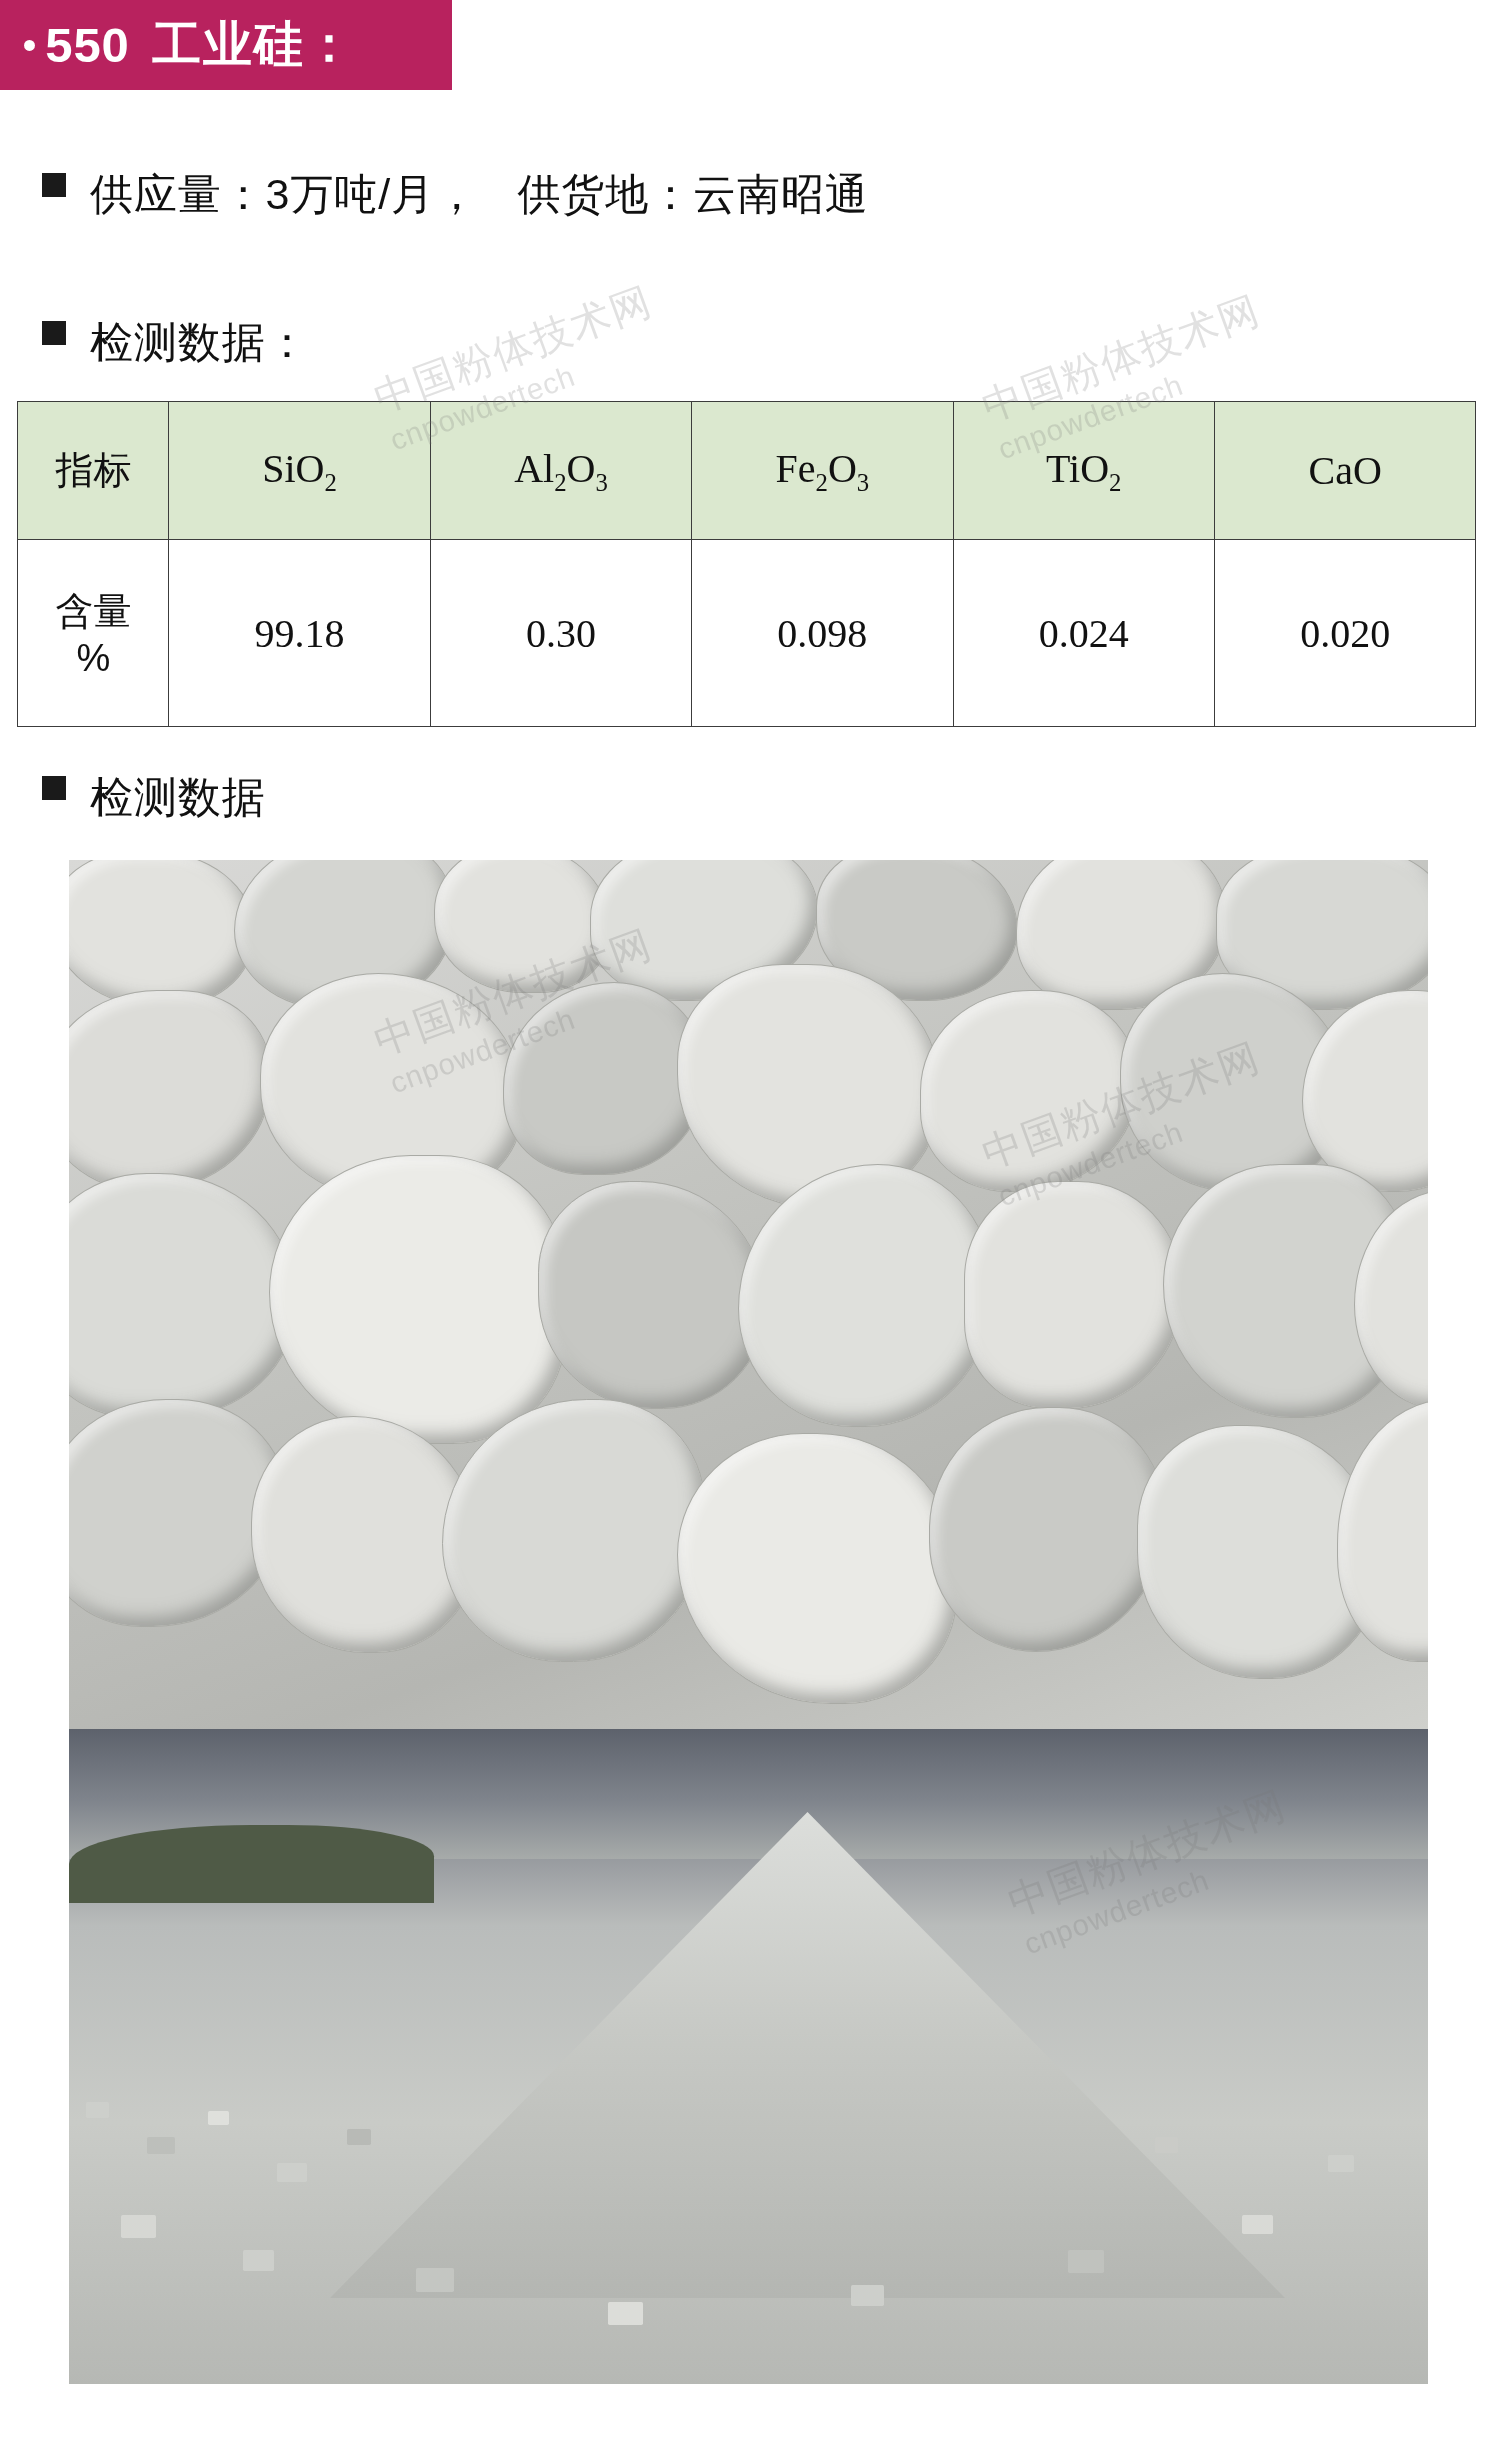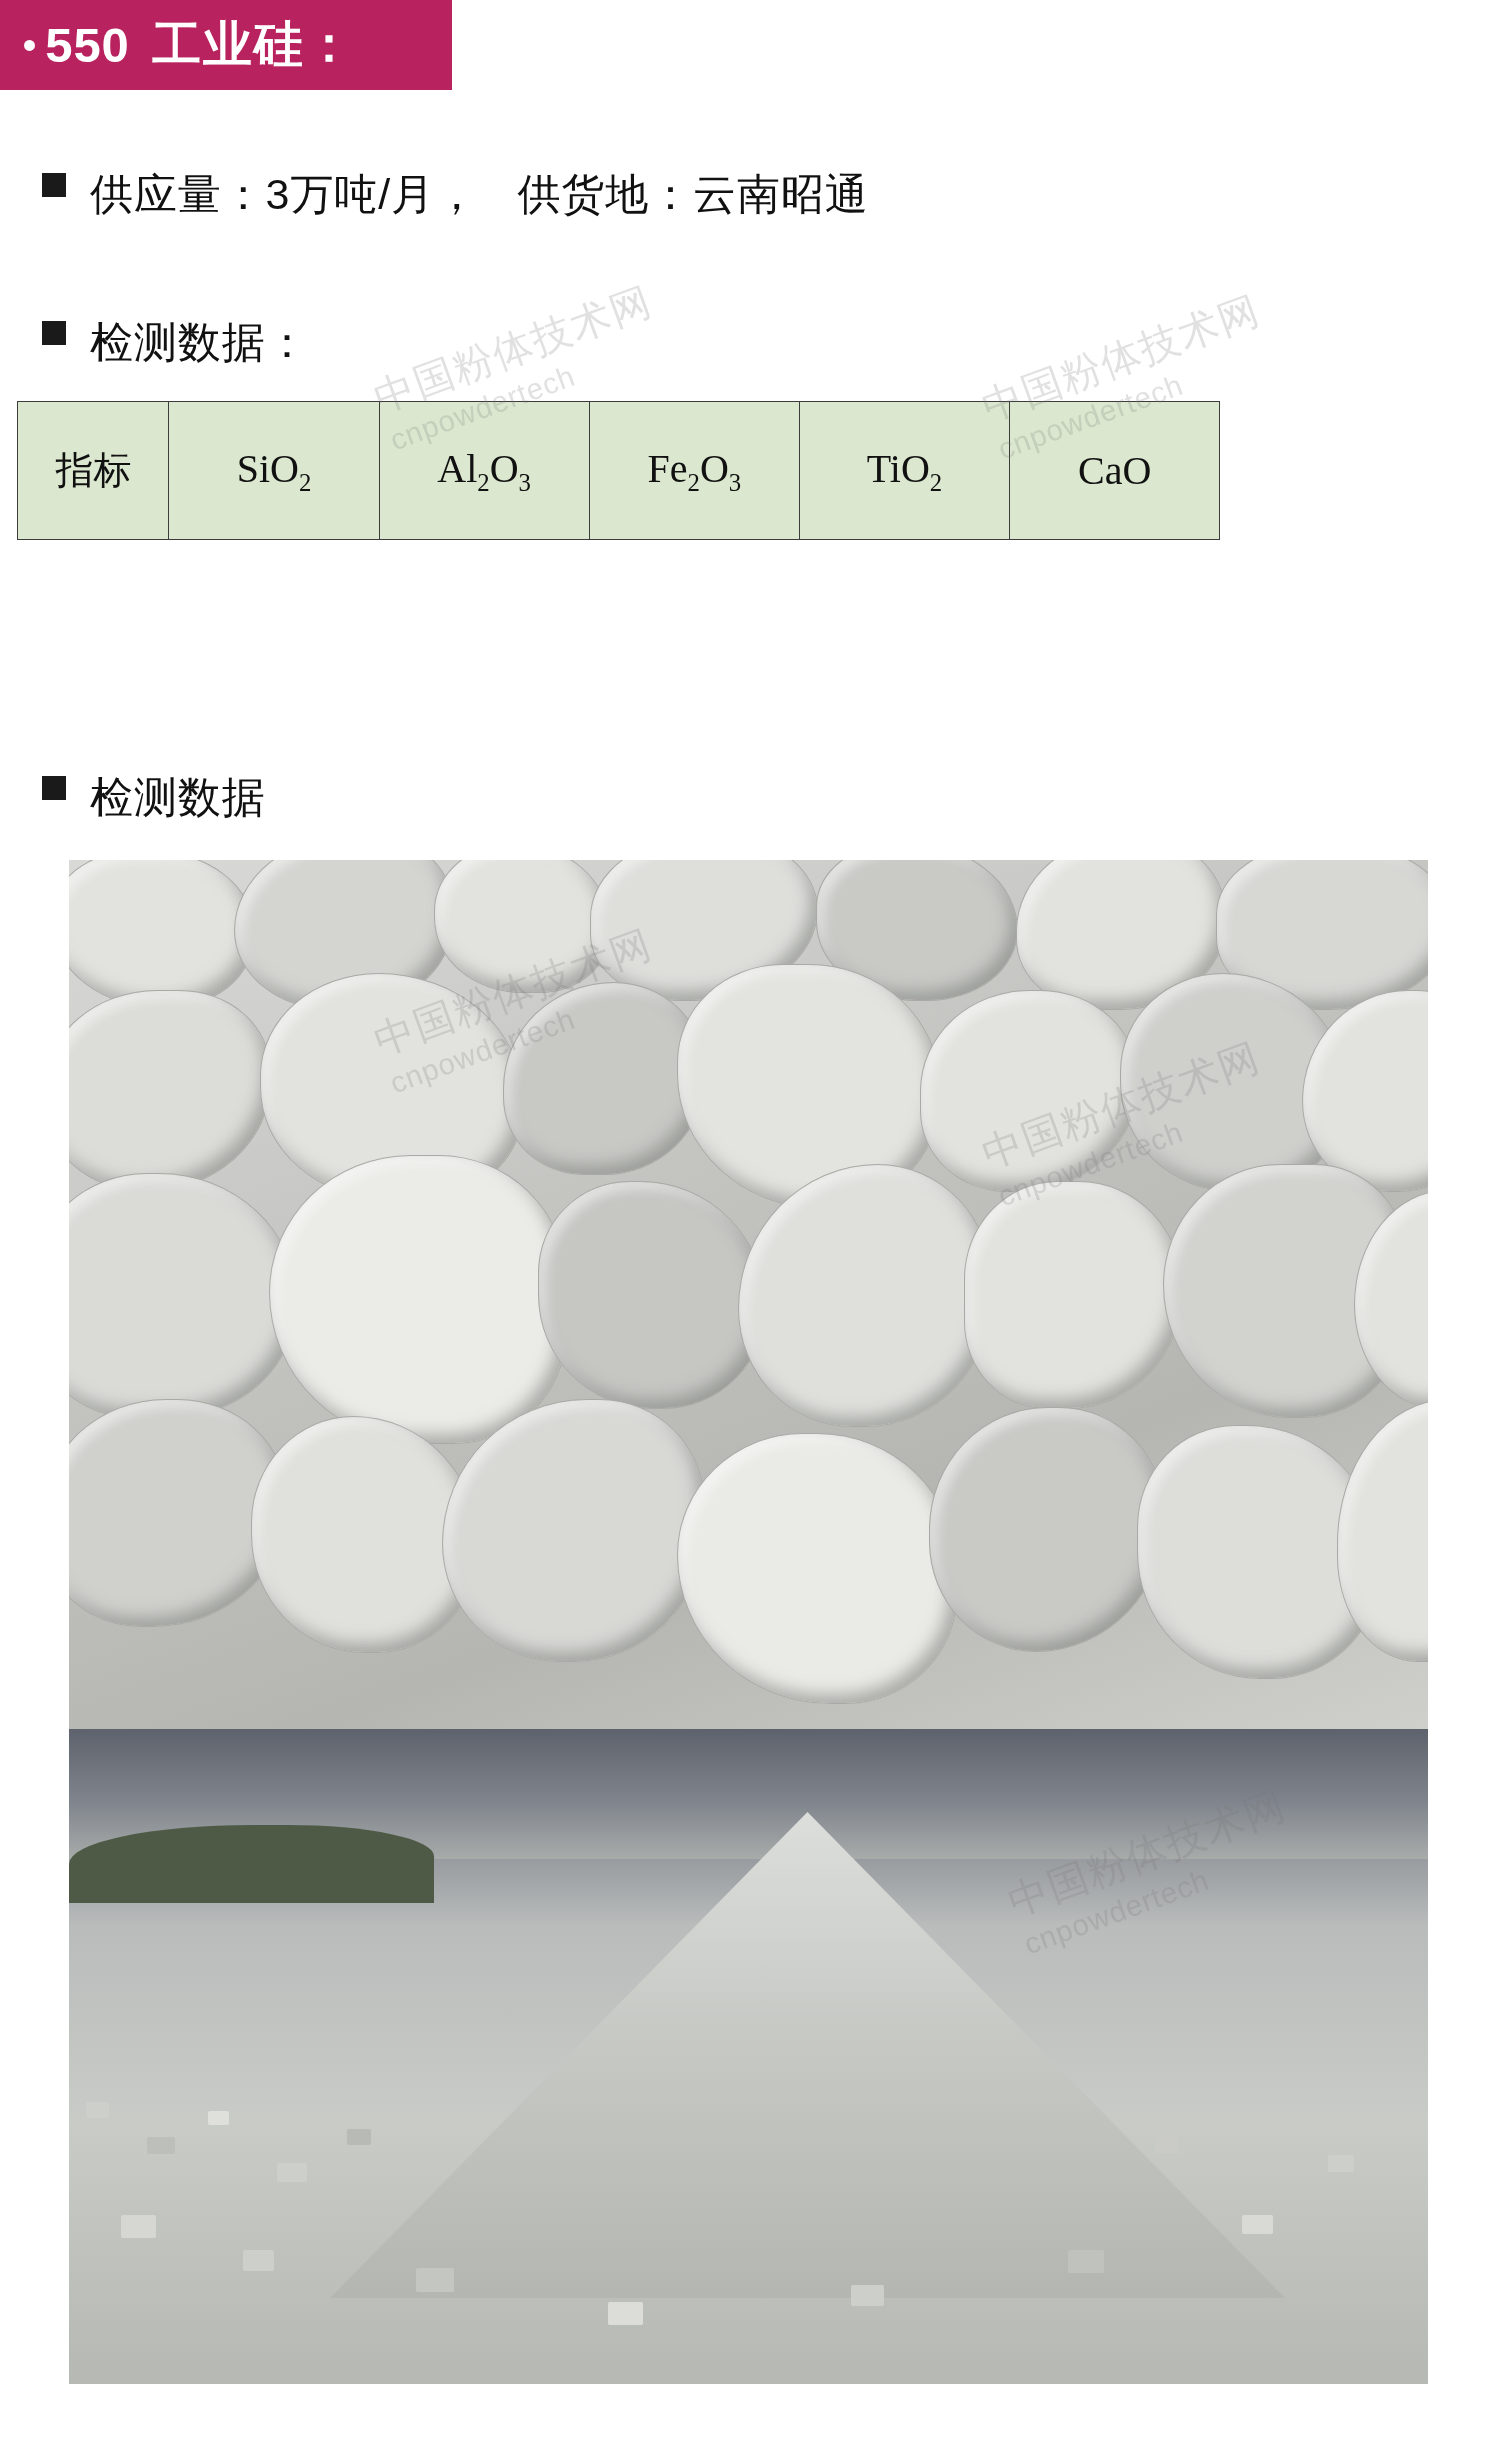--- a/index.html
+++ b/index.html
@@ -77,21 +77,21 @@
 
   #supply-row { left: 42px; top: 146px; }
   #test-row   { left: 42px; top: 294px; align-items: center; }
   #photo-row  { left: 42px; top: 749px; }
 
   
   .table-wrap {
     position: absolute;
     left: 17.4px;
     top: 401px;
-    width: 1203px;
+    width: 1459px;
   }
   table.data {
     border-collapse: collapse;
     width: 100%;
     table-layout: fixed;
     background: #ffffff;
   }
   table.data td {
     border: 1.7px solid #3c3c3c;
     text-align: center;
@@ -219,20 +219,31 @@
       </td>
       <td>
         <span>Fe</span><sub>2</sub><span>O</span><sub>3</sub>
       </td>
       <td>
         <span>TiO</span><sub>2</sub>
       </td>
       <td>
         <span>CaO</span>
       </td>
+    </tr>
+    <tr class="body">
+      <td class="col-first">
+        <div class="cn">含量</div>
+        <div class="cn">%</div>
+      </td>
+      <td>99.18</td>
+      <td>0.30</td>
+      <td>0.098</td>
+      <td>0.024</td>
+      <td>0.020</td>
     </tr>
   </tbody>
     </table>
 </div>
 
 <div class="row" id="photo-row">
   <span class="sq"></span>
   <span class="row-text">检测数据</span>
 </div>
 

